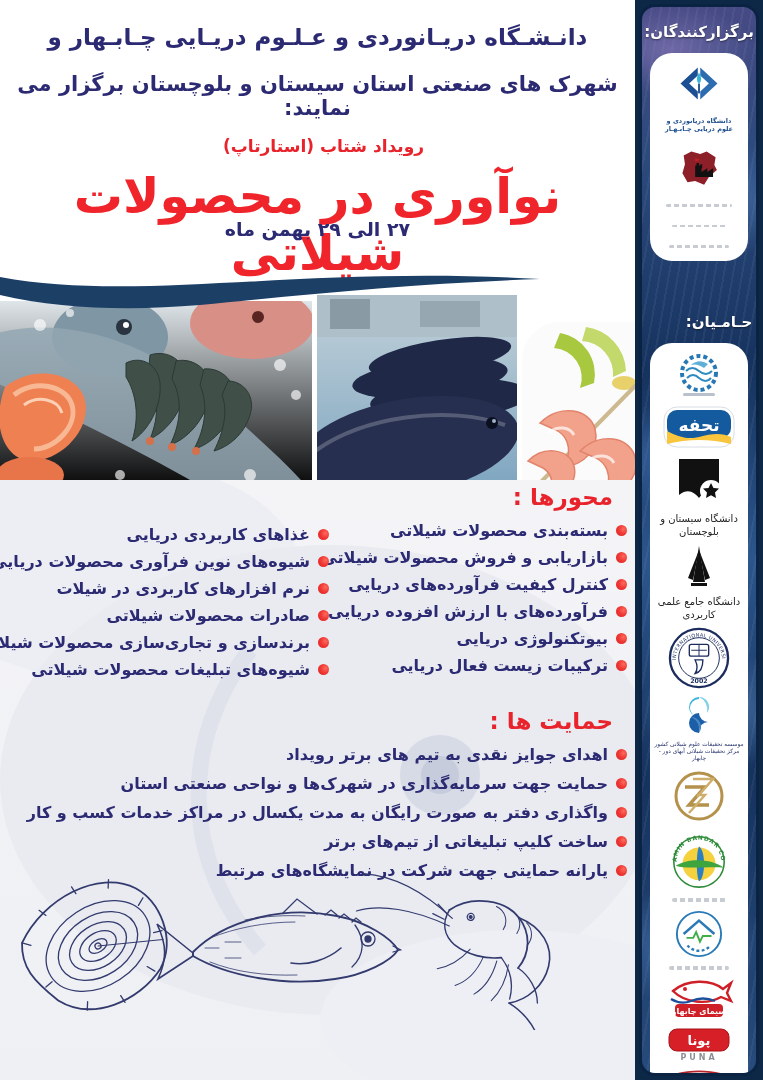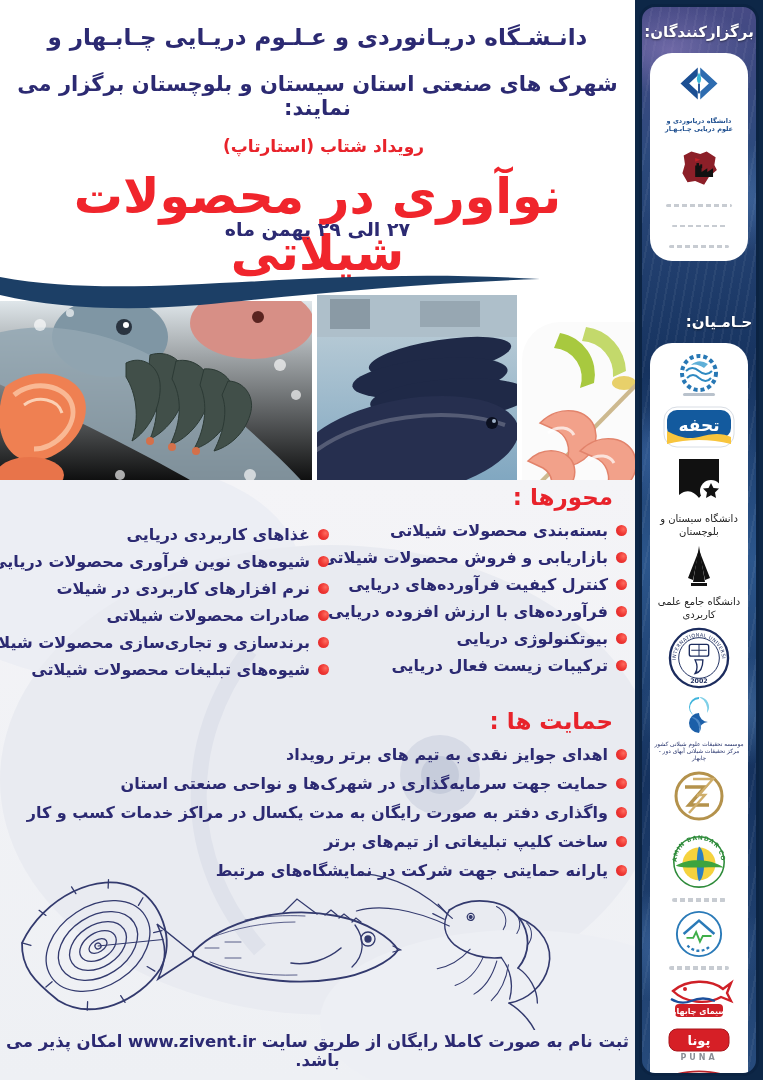--- a/index.html
+++ b/index.html
@@ -311,21 +311,20 @@
         <path d="M-20,14 C-24,28 -32,40 -44,46 M-6,16 C-8,30 -14,44 -24,52 M6,18 C6,32 2,46 -6,56 M-34,8 C-42,20 -52,28 -64,32" stroke-width="1"></path>
         <path d="M-56,-20 C-90,-44 -120,-54 -150,-52" stroke-width="1.2"></path>
         <path d="M-58,-12 C-96,-24 -130,-24 -152,-14" stroke-width="1.2"></path>
         <path d="M-62,-24 l-10,-8 M-64,-18 l-12,-4"></path>
         <circle cx="-38" cy="-24" r="3.5"></circle>
           <circle cx="-38" cy="-24" r="1.4" fill="#333a6e"></circle>
         <path d="M-14,-38 a16,16 0 0 1 10,22 M2,-36 a16,16 0 0 1 8,22 M18,-26 a16,16 0 0 1 4,22" stroke-width="1"></path>
       </g>
     </svg>
 
-    <div class="footer-line">ثبت نام به صورت کاملا رایگان از طریق سایت www.zivent.ir امکان پذیر می باشد.</div>
   </div>
 
   <aside class="sidebar">
     <div class="sidebar-inner">
 
       <div class="side-label organizers-label">برگزارکنندگان:</div>
 
       <div class="pill pill-organizers">
 
         <svg width="70" height="56" viewBox="0 0 72 58">

